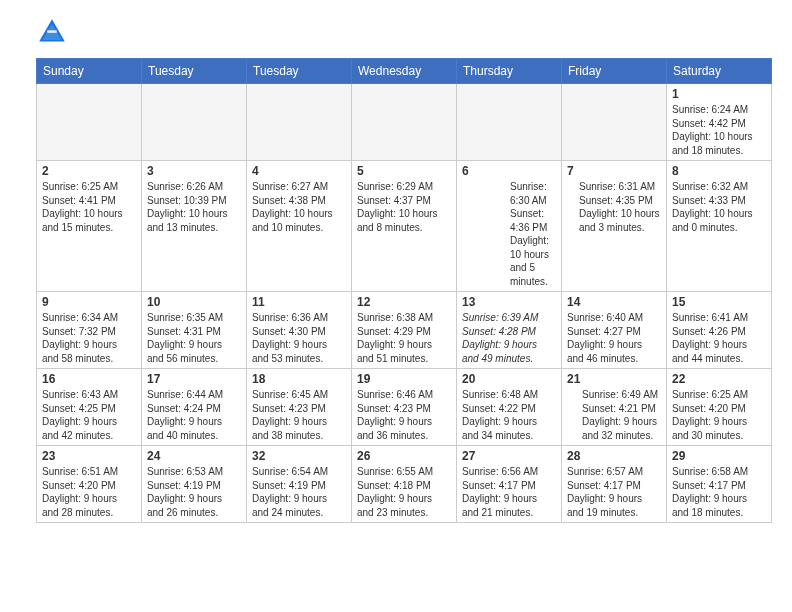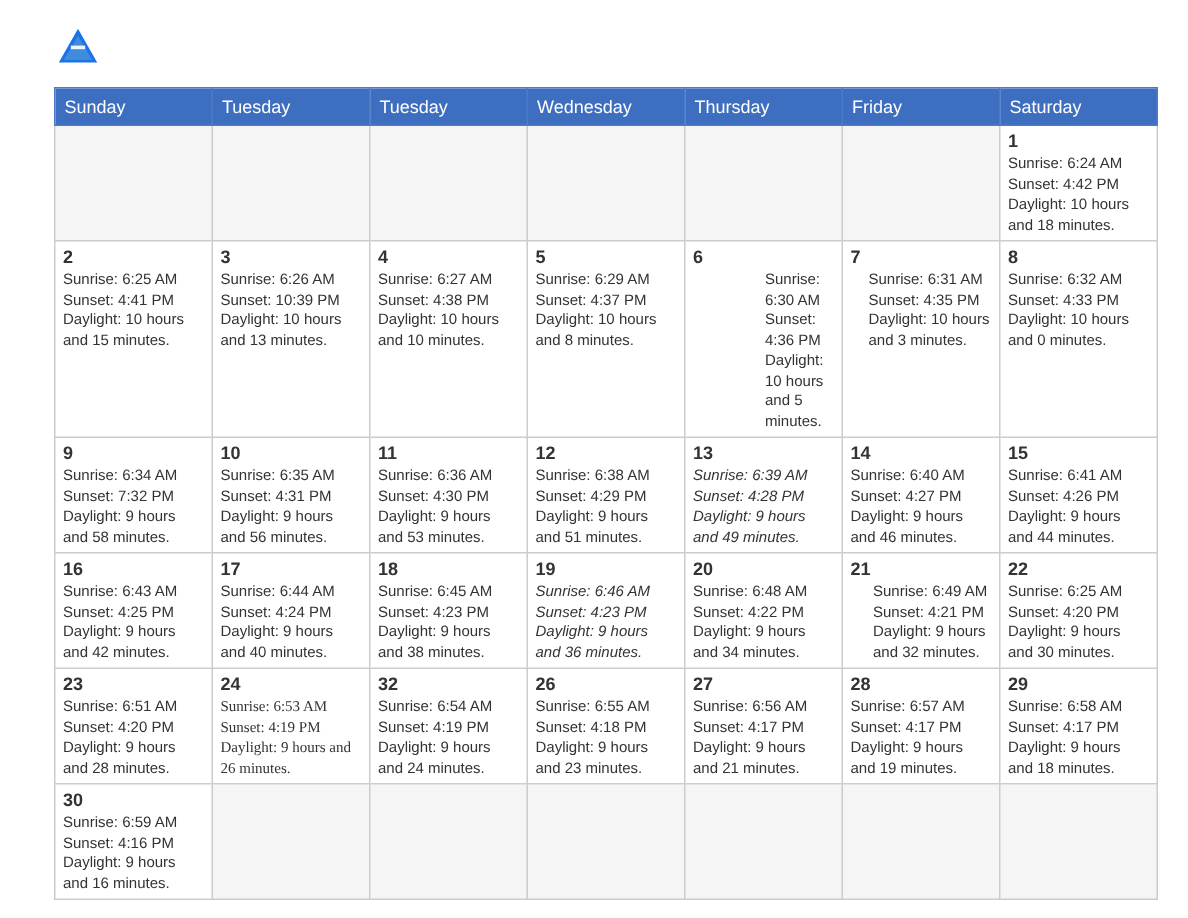--- a/index.html
+++ b/index.html
@@ -233,21 +233,21 @@
 Daylight: 9 hours and 40 minutes.</div>
           </td>
           <td>
             <div class="day-number">18</div>
             <div class="day-info" style="white-space: pre-line;">Sunrise: 6:45 AM
 Sunset: 4:23 PM
 Daylight: 9 hours and 38 minutes.</div>
           </td>
           <td>
             <div class="day-number">19</div>
-            <div class="day-info" style="white-space: pre-line; font-style: italic;">Sunrise: 6:46 AM
+            <div class="day-info" style="white-space: pre-line;">Sunrise: 6:46 AM
 Sunset: 4:23 PM
 Daylight: 9 hours and 36 minutes.</div>
           </td>
           <td>
             <div class="day-number">20</div>
             <div class="day-info" style="white-space: pre-line;">Sunrise: 6:48 AM
 Sunset: 4:22 PM
 Daylight: 9 hours and 34 minutes.</div>
           </td>
           <td>
@@ -265,21 +265,21 @@
         </tr>
         <tr>
           <td>
             <div class="day-number">23</div>
             <div class="day-info" style="white-space: pre-line;">Sunrise: 6:51 AM
 Sunset: 4:20 PM
 Daylight: 9 hours and 28 minutes.</div>
           </td>
           <td>
             <div class="day-number">24</div>
-            <div class="day-info" style="white-space: pre-line; font-family: Liberation Serif, serif;">Sunrise: 6:53 AM
+            <div class="day-info" style="white-space: pre-line;">Sunrise: 6:53 AM
 Sunset: 4:19 PM
 Daylight: 9 hours and 26 minutes.</div>
           </td>
           <td>
             <div class="day-number">32</div>
             <div class="day-info" style="white-space: pre-line;">Sunrise: 6:54 AM
 Sunset: 4:19 PM
 Daylight: 9 hours and 24 minutes.</div>
           </td>
           <td>
@@ -299,30 +299,16 @@
             <div class="day-info" style="white-space: pre-line;">Sunrise: 6:57 AM
 Sunset: 4:17 PM
 Daylight: 9 hours and 19 minutes.</div>
           </td>
           <td>
             <div class="day-number">29</div>
             <div class="day-info" style="white-space: pre-line;">Sunrise: 6:58 AM
 Sunset: 4:17 PM
 Daylight: 9 hours and 18 minutes.</div>
           </td>
-        </tr>
-        <tr>
-          <td>
-            <div class="day-number">30</div>
-            <div class="day-info" style="white-space: pre-line;">Sunrise: 6:59 AM
-Sunset: 4:16 PM
-Daylight: 9 hours and 16 minutes.</div>
-          </td>
-          <td class="empty"></td>
-          <td class="empty"></td>
-          <td class="empty"></td>
-          <td class="empty"></td>
-          <td class="empty"></td>
-          <td class="empty"></td>
         </tr>
       </tbody>
   </table>
 </div>
 
 </body></html>

